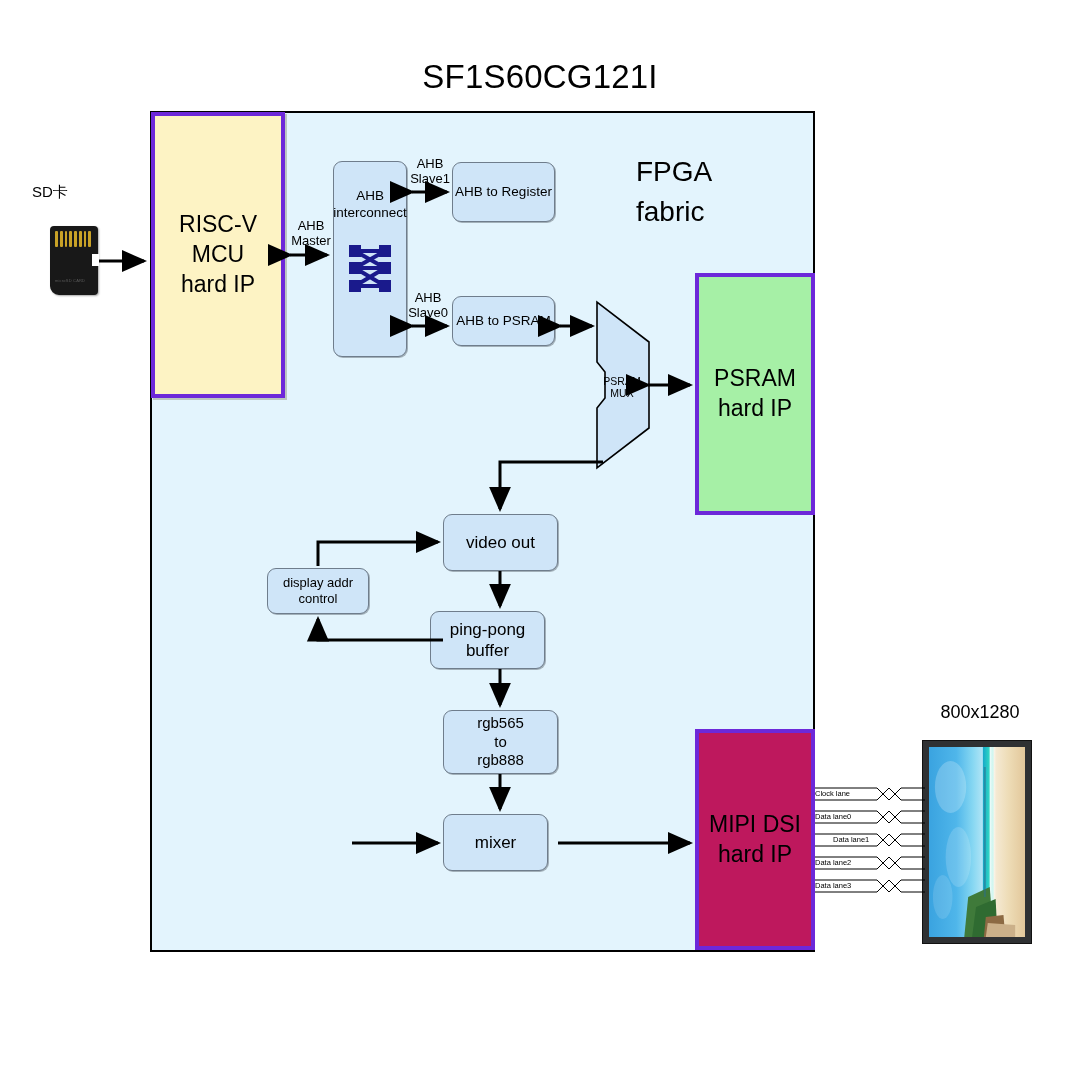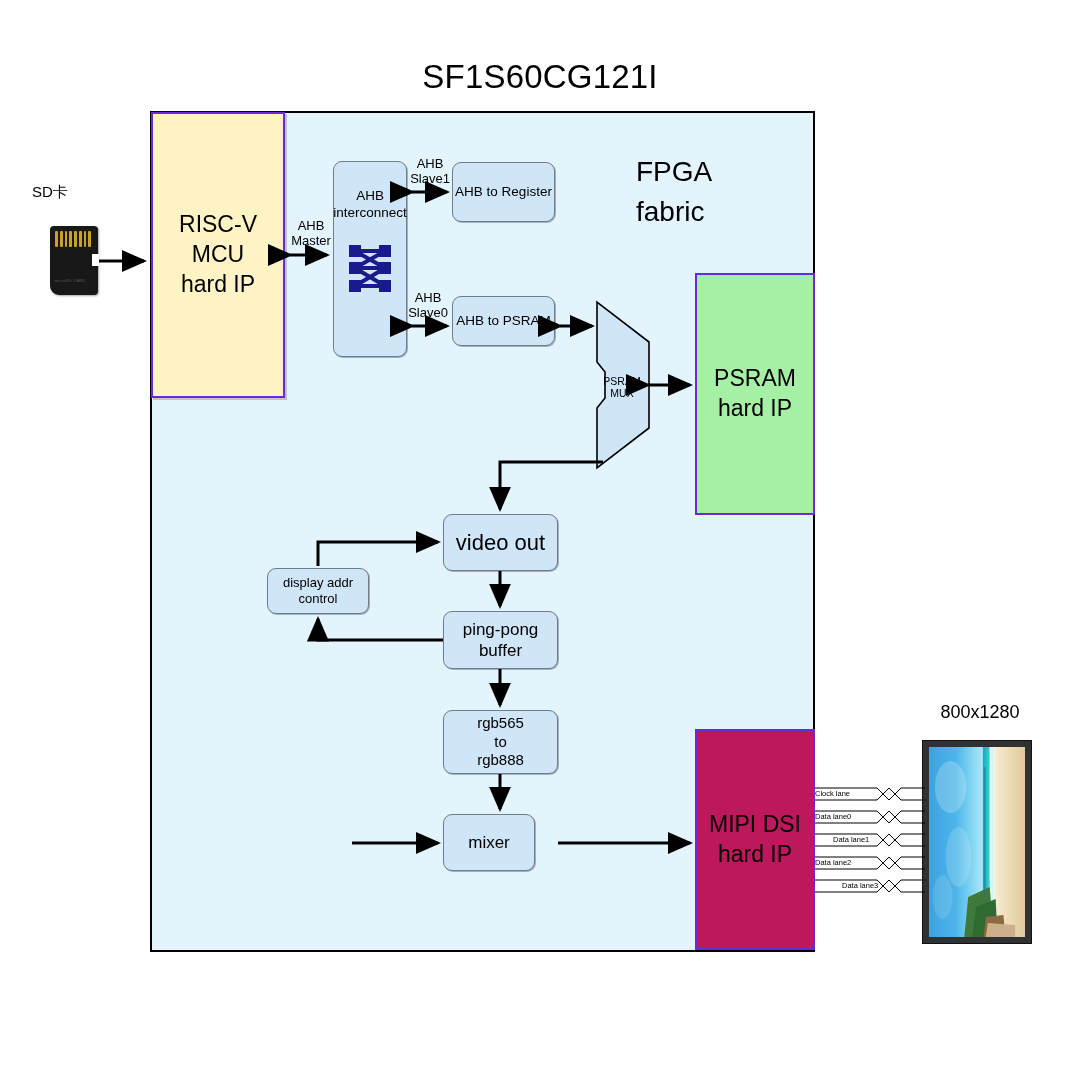--- a/index.html
+++ b/index.html
@@ -42,21 +42,21 @@
     background: #cfe5f8;
     border: 1px solid #6f7d8c;
     border-radius: 9px;
     display: flex; align-items: center; justify-content: center;
     text-align: center;
     color: #000;
     line-height: 1.25;
     box-shadow: 1px 1px 0 rgba(110,120,130,0.55);
   }
   .hardip {
-    border: 2px solid #6d28d9;
+    border: 4px solid #6d28d9;
     border-radius: 0;
     display: flex; align-items: center; justify-content: center;
     text-align: center; color: #000; line-height: 1.3;
   }
 
   #riscv-box {
     left: 151px; top: 112px; width: 134px; height: 286px;
     background: #fdf3c4; font-size: 23px;
     box-shadow: 2px 2px 0 rgba(140,140,120,0.45);
   }
@@ -72,25 +72,25 @@
   #ahb-interconnect {
     left: 333px; top: 161px; width: 74px; height: 196px;
     flex-direction: column; justify-content: flex-start;
     font-size: 13.5px; padding-top: 26px;
   }
   #ahb-xbar-icon { margin-top: 22px; }
 
   #ahb-register { left: 452px; top: 162px; width: 103px; height: 60px; font-size: 13.5px; }
   #ahb-psram    { left: 452px; top: 296px; width: 103px; height: 50px; font-size: 13.5px; }
 
-  #video-out    { left: 443px; top: 514px; width: 115px; height: 57px; font-size: 22px; }
+  #video-out    { left: 443px; top: 514px; width: 115px; height: 57px; font-size: 17px; }
   #display-addr { left: 267px; top: 568px; width: 102px; height: 46px; font-size: 13px; }
-  #pingpong     { left: 443px; top: 611px; width: 115px; height: 58px; font-size: 17px; }
+  #pingpong     { left: 430px; top: 611px; width: 115px; height: 58px; font-size: 17px; }
   #rgb-conv     { left: 443px; top: 710px; width: 115px; height: 64px; font-size: 15px; }
-  #mixer        { left: 443px; top: 814px; width: 92px; height: 57px; font-size: 17px; }
+  #mixer        { left: 443px; top: 814px; width: 105px; height: 57px; font-size: 17px; }
   #video-source { left: 235px; top: 814px; width: 117px; height: 57px; font-size: 15px; }
 
   
   #psram-mux { left: 595px; top: 300px; width: 56px; height: 170px; }
   #psram-mux-label {
     left: 596px; top: 375px; width: 52px;
     font-size: 10.5px; text-align: center; line-height: 12px; color: #000;
   }
 
   
@@ -374,21 +374,21 @@
           <path d="M62 100 L74 112 M62 112 L74 100 M74 100 L86 112 M74 112 L86 100"></path>
           <line x1="86" y1="100" x2="110" y2="100"></line>
             <line x1="86" y1="112" x2="110" y2="112"></line>
         </g>
       </g>
     </svg>
     <div class="lane-label" style="left:0px; top:9px;">Clock lane</div>
     <div class="lane-label" style="left:0px; top:32px;">Data lane0</div>
     <div class="lane-label" style="left:0px; top:55px;padding-left:18px;">Data lane1</div>
     <div class="lane-label" style="left:0px; top:78px;">Data lane2</div>
-    <div class="lane-label" style="left:8px; top:101px;padding-left:19px;">Data lane3</div>
+    <div class="lane-label" style="left:0px; top:101px;">Data lane3</div>
   </div>
 
   <svg class="overlay">
     <defs>
       <marker id="ar" markerWidth="9" markerHeight="9" refX="7.5" refY="4.5" orient="auto" markerUnits="strokeWidth">
         <path d="M0,0.8 L8.5,4.5 L0,8.2 Z" fill="#000000"></path>
       </marker>
       <marker id="arS" markerWidth="8" markerHeight="8" refX="6.8" refY="4" orient="auto" markerUnits="strokeWidth">
         <path d="M0,0.8 L7.5,4 L0,7.2 Z" fill="#000000"></path>
       </marker>

